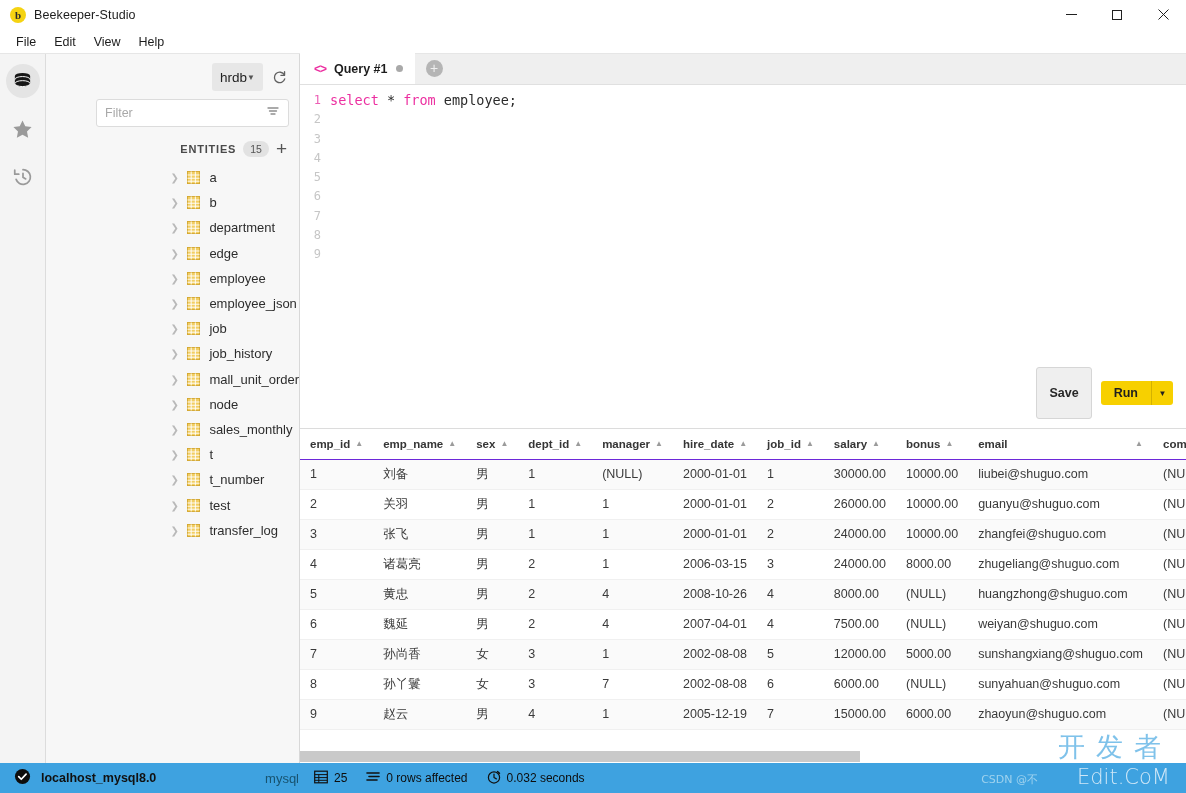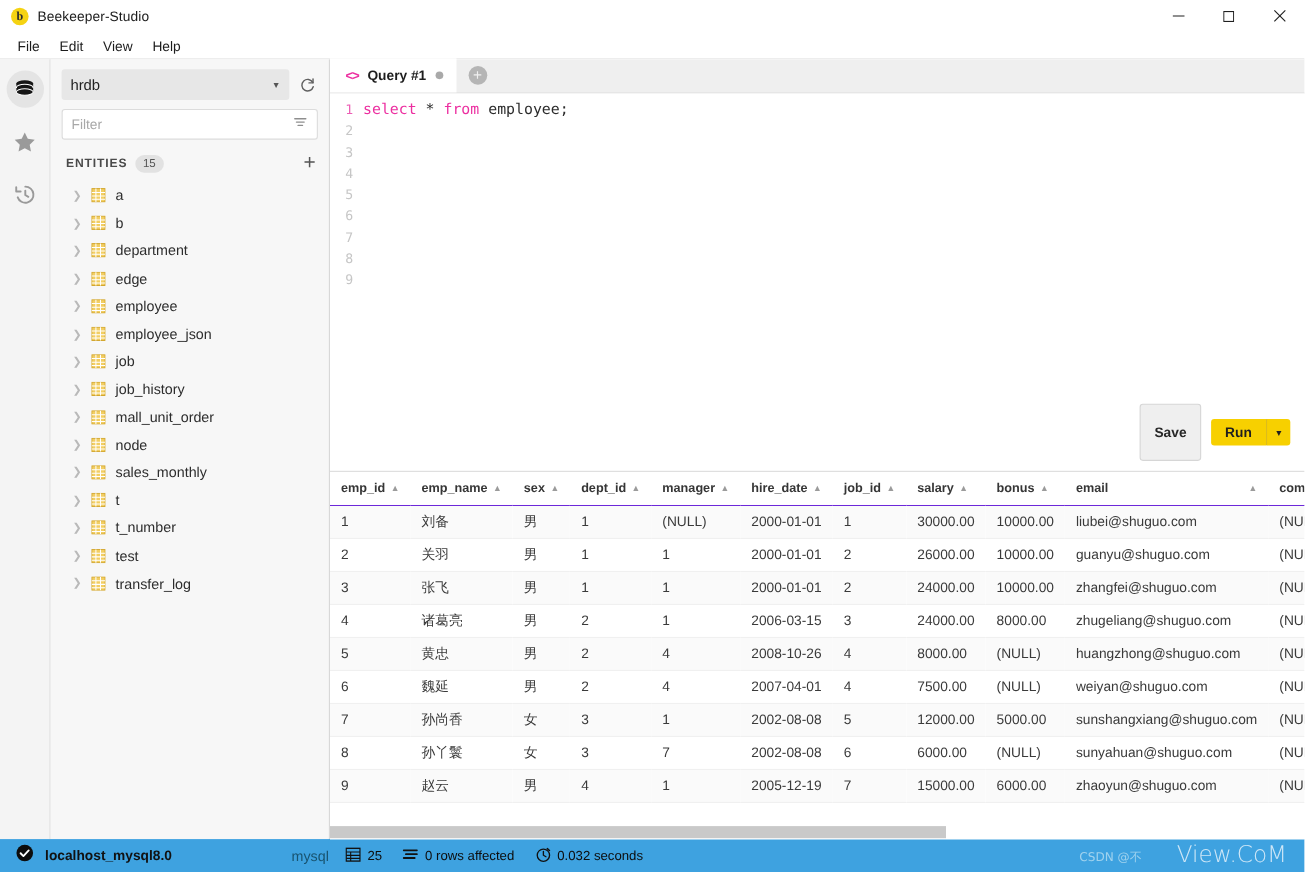--- a/index.html
+++ b/index.html
@@ -54,21 +54,21 @@
   .rail-btn {
     width: 34px; height: 34px; border-radius: 50%;
     display: flex; align-items: center; justify-content: center;
   }
   .rail-btn.active { background: #e4e4e4; }
 
   
   .sidebar {
     width: 254px; min-width: 254px; background: #f7f7f7;
     border-right: 1px solid #d8d8d8;
-    display: flex; flex-direction: column;
+    display: flex; flex-direction: column; align-items: flex-end;
   }
   .db-row { display: flex; align-items: center; padding: 9px 10px 4px 10px; gap: 6px; }
   .db-select {
     flex: 1; height: 28px; background: #e7e7e7; border-radius: 3px;
     display: flex; align-items: center; padding: 0 8px;
     font-size: 13.5px; color: #222;
   }
   .db-select .caret { margin-left: auto; font-size: 8px; color: #555; }
   .refresh-btn { width: 20px; height: 20px; display: flex; align-items: center; justify-content: center; color: #606060; }
 
@@ -759,20 +759,21 @@
                   <td class="nullval" style="width: 90px;">(NULL)</td>
                 </tr>
               </tbody>
           </table>
         </div>
         <div class="hscroll-track">
           <div class="hscroll-thumb"></div>
         </div>
       </div>
 
+      <div class="wm-big">开发者</div>
     </div>
   </div>
 
   <div class="bottom">
     <div class="conn-bar">
       <span>
         <svg width="17" height="17" viewBox="0 0 18 18">
           <circle cx="9" cy="9" r="8" fill="#0d0d0d"></circle>
           <path d="M5 9.2 l2.7 2.7 5.1 -5.4" fill="none" stroke="#ffffff" stroke-width="1.8" stroke-linecap="round" stroke-linejoin="round"></path>
         </svg>
@@ -810,14 +811,14 @@
             <path d="M7.5 4.4 v3.6 l2.5 1.5" fill="none" stroke="#111" stroke-width="1.3" stroke-linecap="round"></path>
             <line x1="11.3" y1="1.6" x2="13.4" y2="3.4" stroke="#111" stroke-width="1.5" stroke-linecap="round"></line>
           </svg>
         </span>
         <span>0.032 seconds</span>
       </span>
     </div>
   </div>
 
   <div class="wm-csdn">CSDN @不</div>
-  <div class="wm-dev">View.CoM</div>
+  <div class="wm-dev">Edit.CoM</div>
 </div>
 
 </body></html>

